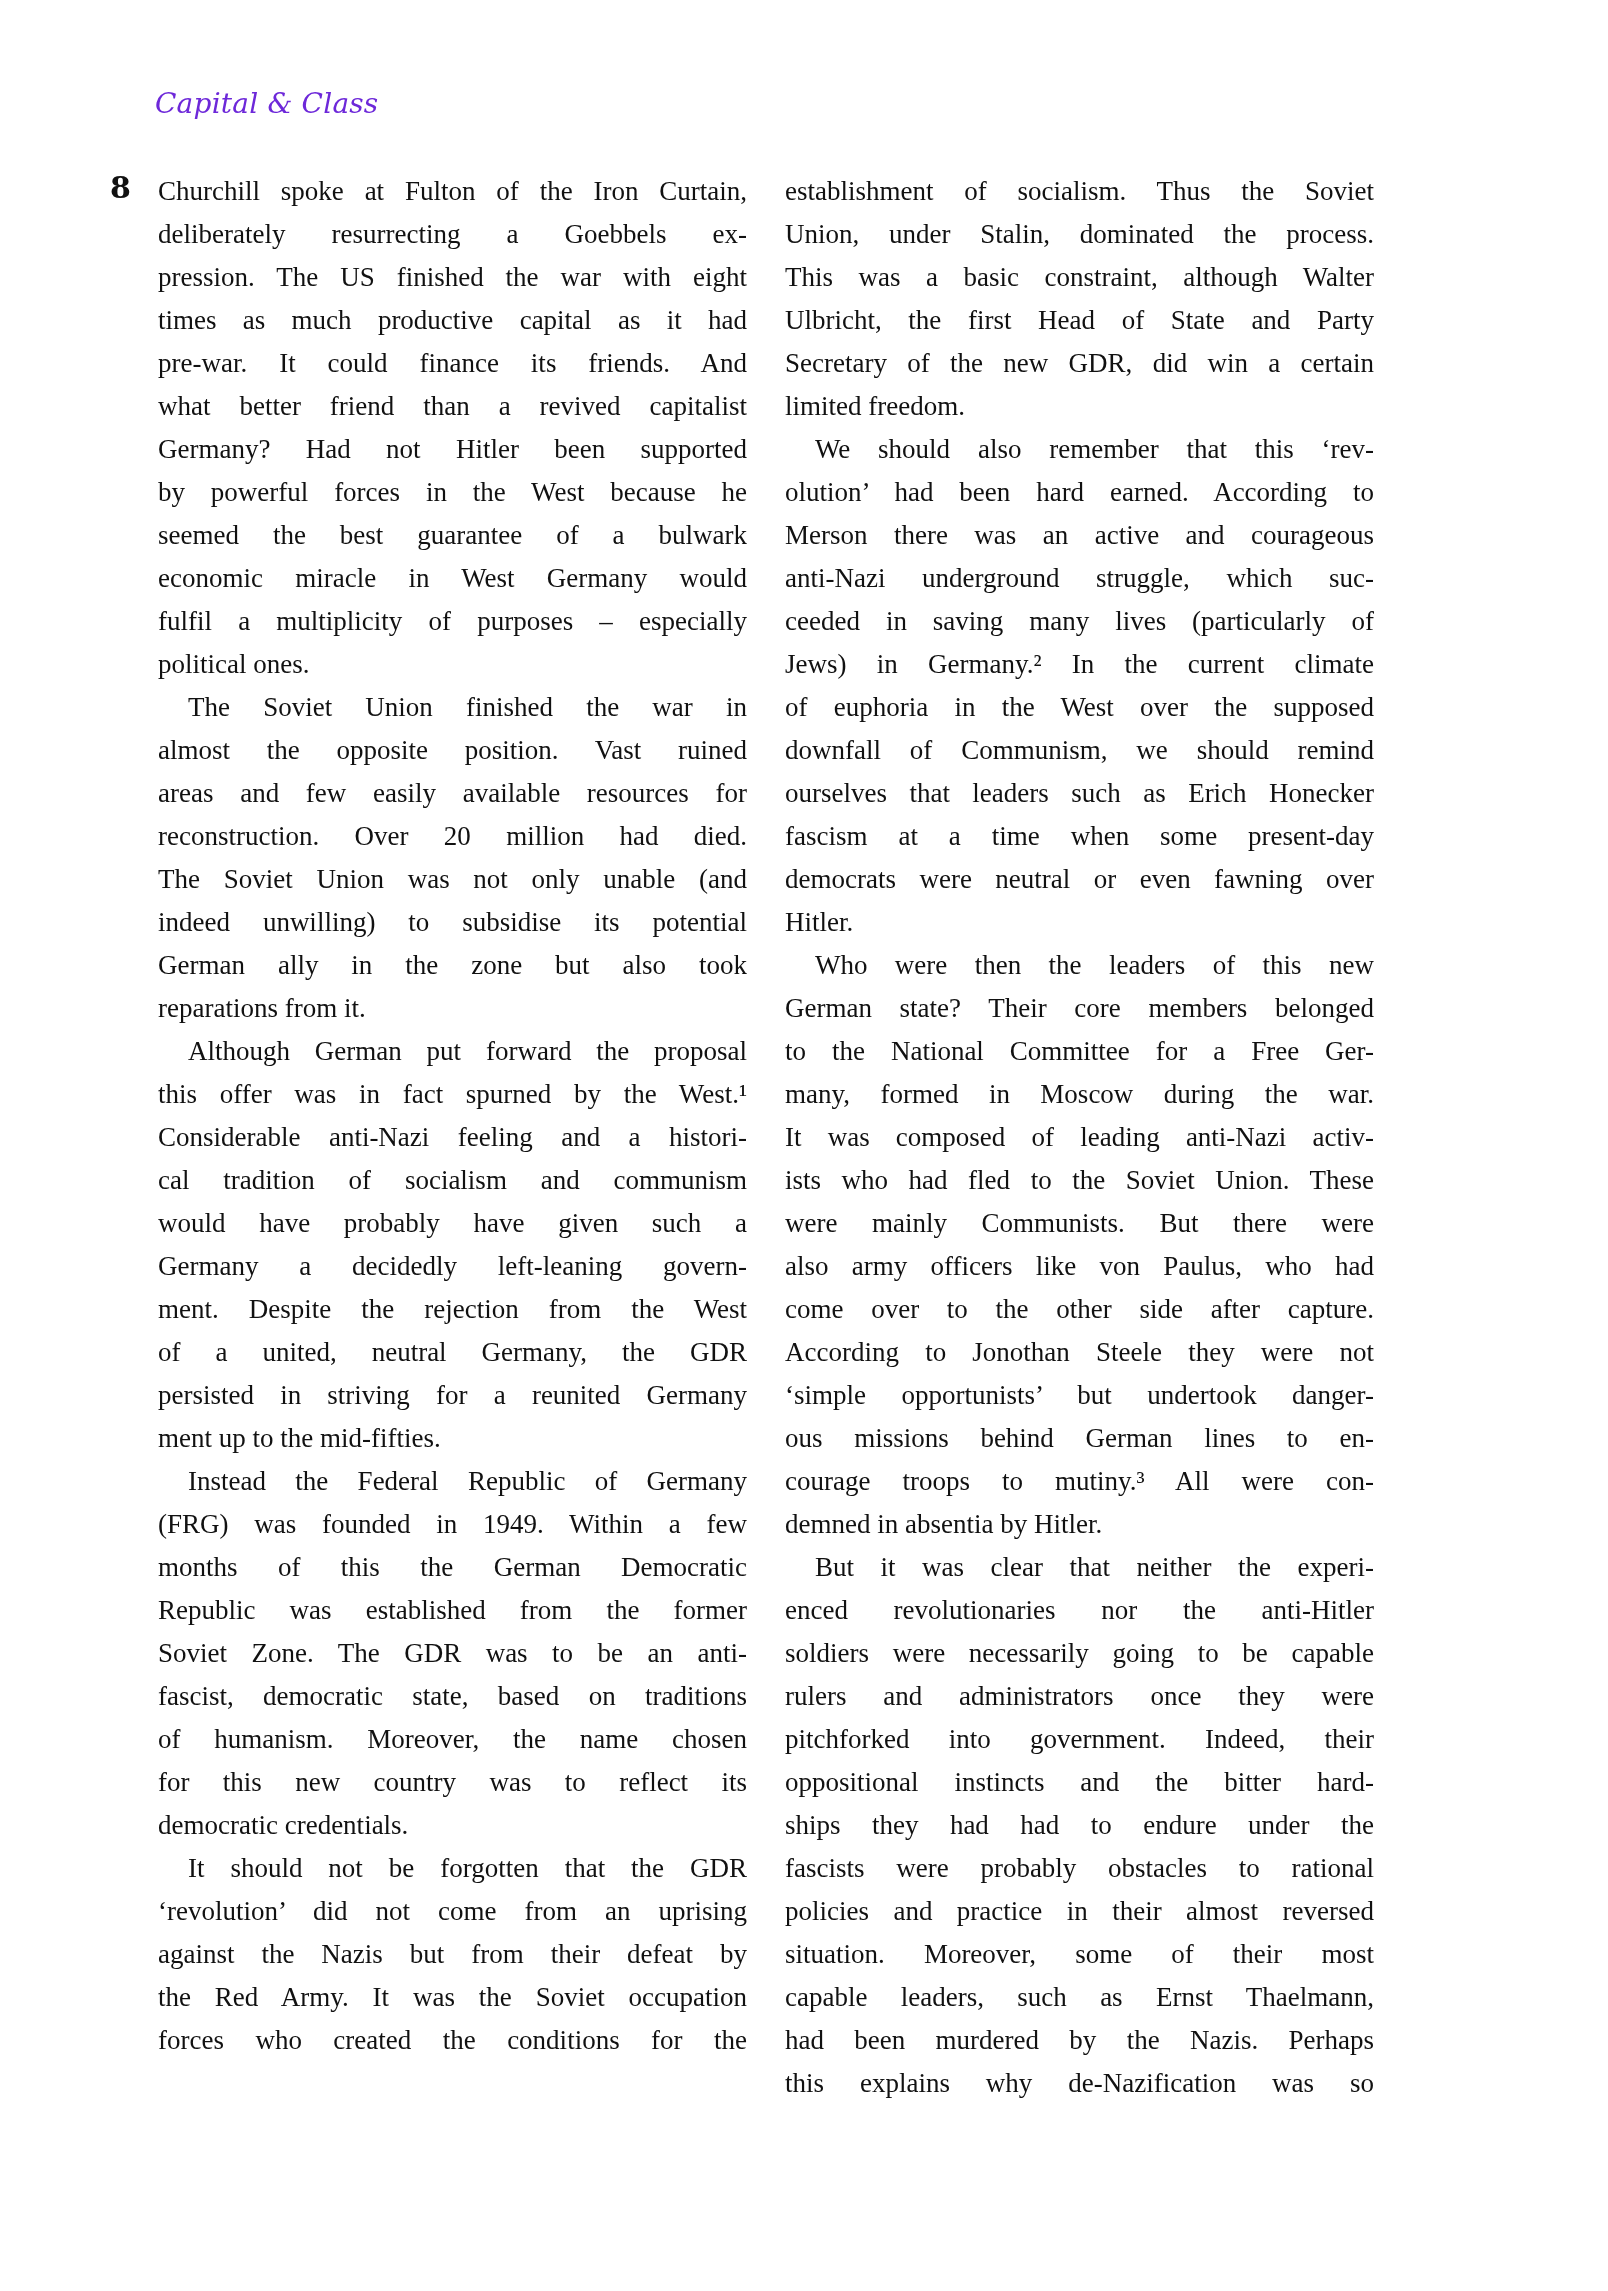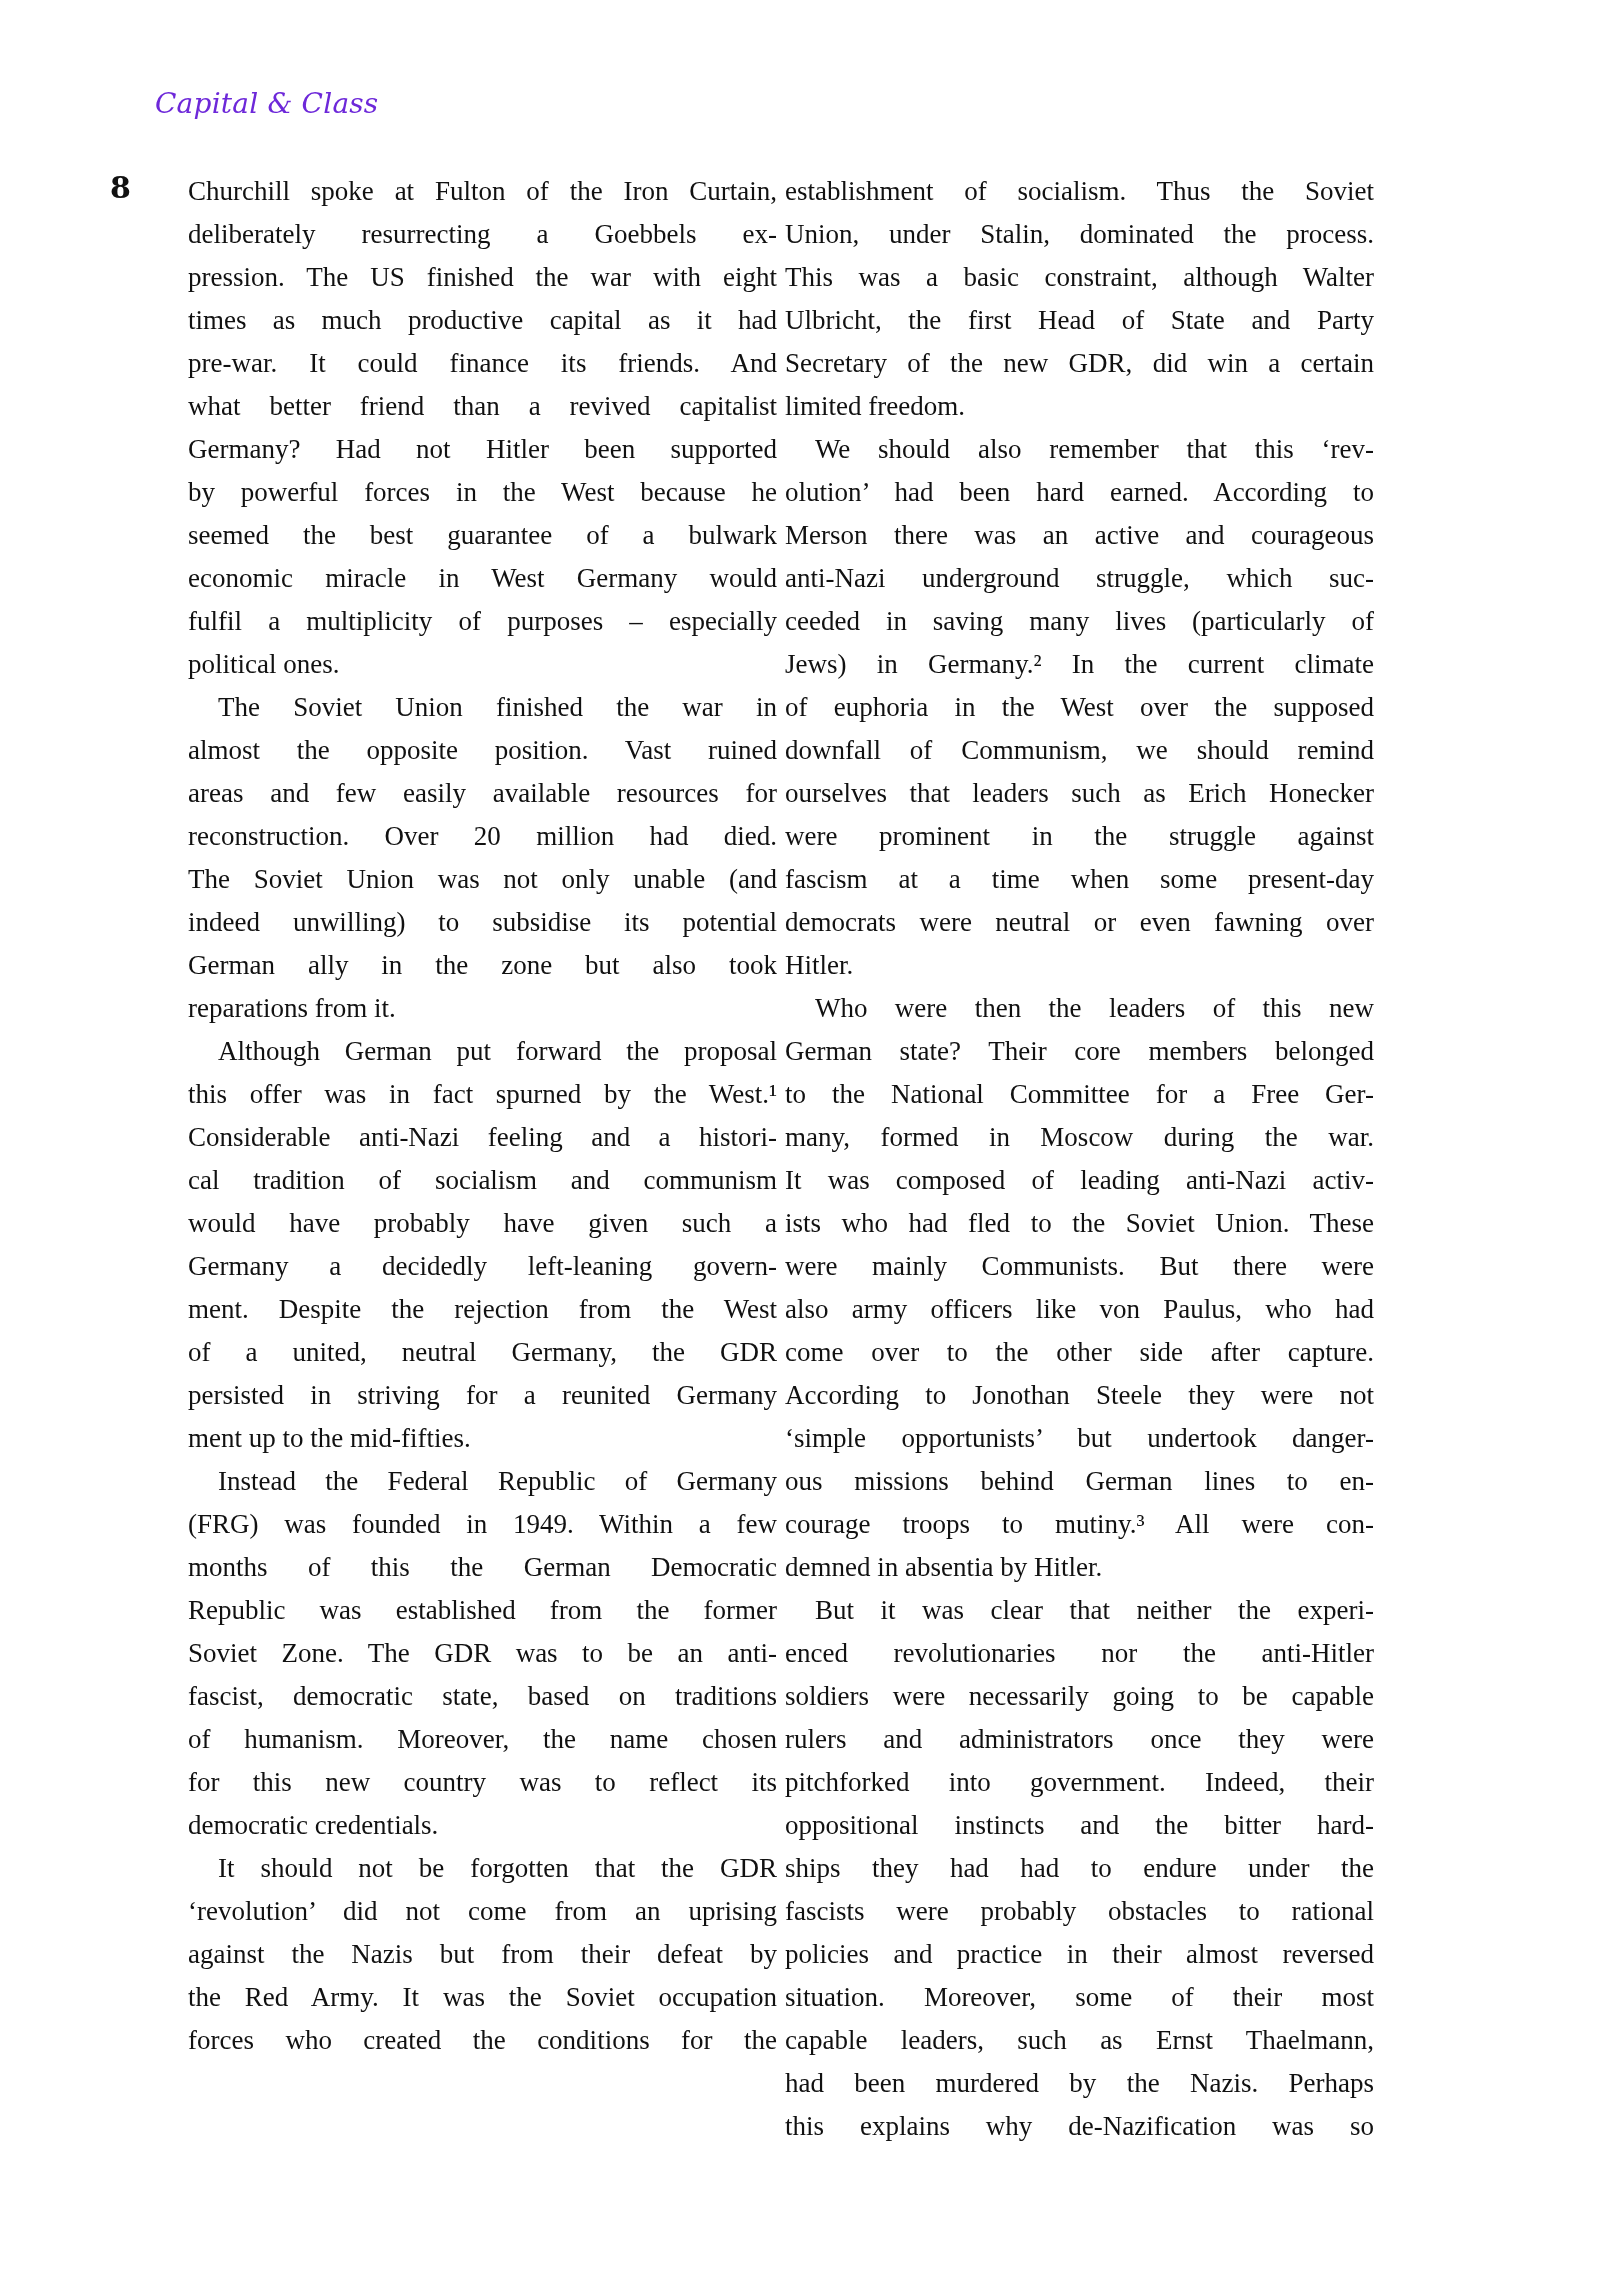--- a/index.html
+++ b/index.html
@@ -3,21 +3,21 @@
 <meta charset="utf-8">
 <style>
   html, body { margin: 0; padding: 0; background: #ffffff; }
   body { width: 1608px; height: 2291px; position: relative; overflow: hidden;
          font-family: "DejaVu Serif", "Liberation Serif", serif; color: #111111; }
   .header { position: absolute; left: 155px; top: 87px; font-style: italic;
             font-size: 28px; letter-spacing: 0.2px; color: #6d28d9; }
   .page-num { position: absolute; left: 110px; top: 170px; font-weight: bold;
               font-size: 30px; color: #111; }
   .column { position: absolute; top: 170px; width: 589px; }
-  .col-left { left: 158px; margin-left: 30px; }
+  .col-left { left: 158px; }
   .col-right { left: 785px; }
   .line { display: block; height: 43px; line-height: 43px; font-size: 27px;
           white-space: nowrap; text-align: justify; text-align-last: justify;
           font-family: "Liberation Serif", "DejaVu Serif", serif; }
   .line.last { text-align-last: left; }
   .line.indent { padding-left: 30px; }
 </style>
 </head>
 <body>
 
@@ -79,21 +79,20 @@
     <span class="line last">limited freedom.</span>
     <span class="line indent">We should also remember that this ‘rev-</span>
     <span class="line">olution’ had been hard earned. According to</span>
     <span class="line">Merson there was an active and courageous</span>
     <span class="line">anti-Nazi underground struggle, which suc-</span>
     <span class="line">ceeded in saving many lives (particularly of</span>
     <span class="line">Jews) in Germany.² In the current climate</span>
     <span class="line">of euphoria in the West over the supposed</span>
     <span class="line">downfall of Communism, we should remind</span>
     <span class="line">ourselves that leaders such as Erich Honecker</span>
-    <span class="line">were prominent in the struggle against</span>
     <span class="line">fascism at a time when some present-day</span>
     <span class="line">democrats were neutral or even fawning over</span>
     <span class="line last">Hitler.</span>
     <span class="line indent">Who were then the leaders of this new</span>
     <span class="line">German state? Their core members belonged</span>
     <span class="line">to the National Committee for a Free Ger-</span>
     <span class="line">many, formed in Moscow during the war.</span>
     <span class="line">It was composed of leading anti-Nazi activ-</span>
     <span class="line">ists who had fled to the Soviet Union. These</span>
     <span class="line">were mainly Communists. But there were</span>

